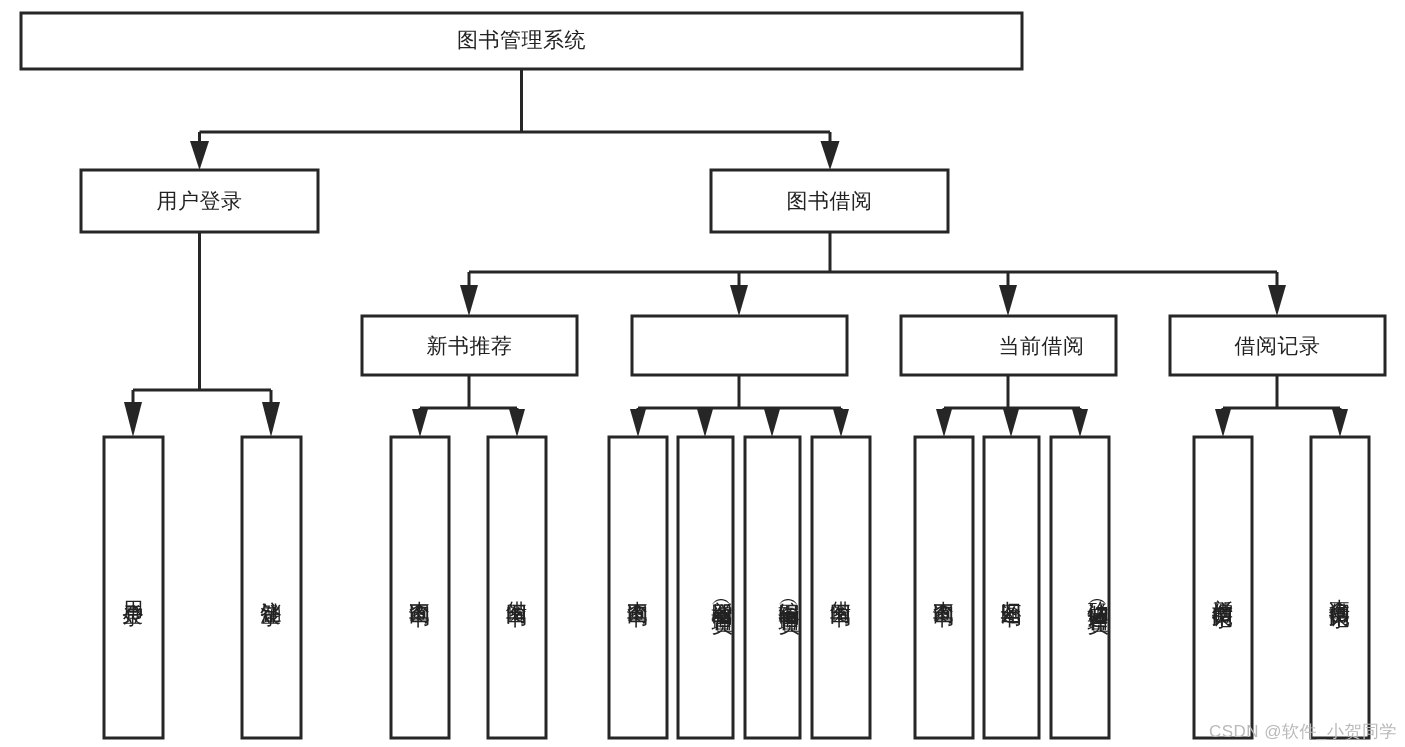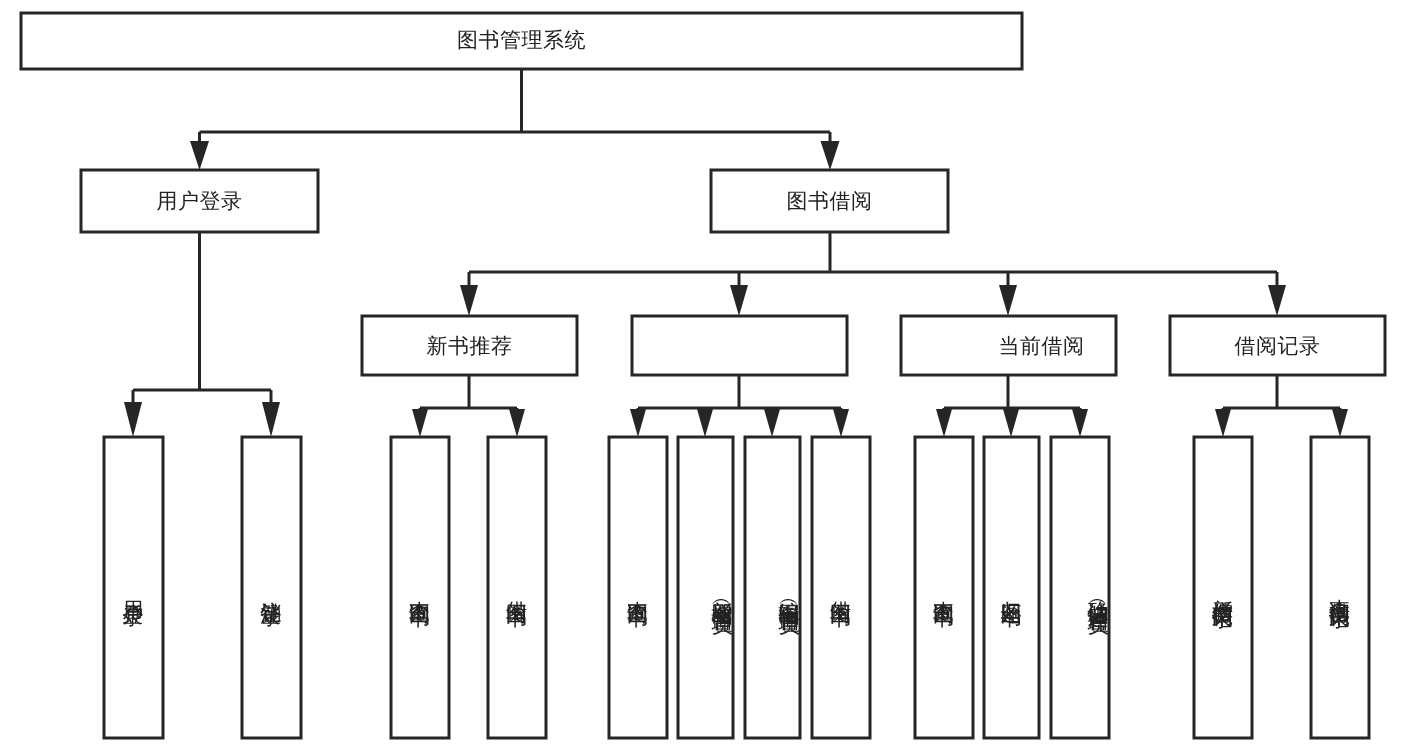--- a/index.html
+++ b/index.html
@@ -200,14 +200,15 @@
   <div class="node-label-v" style="left:745px; top:437px; width:55px; height:301px; align-items:flex-start; padding-top:10px; box-sizing:border-box;">编辑图书（管理员）</div>
   <div class="node-label-v" style="left:812px; top:437px; width:58px; height:301px;">借阅图书</div>
 
   <div class="node-label-v" style="left:915px; top:437px; width:58px; height:301px;">查询图书</div>
   <div class="node-label-v" style="left:984px; top:437px; width:55px; height:301px;">归还图书</div>
   <div class="node-label-v" style="left:1051px; top:437px; width:58px; height:301px; align-items:flex-start; padding-top:10px; box-sizing:border-box;">确认归还（管理员）</div>
 
   <div class="node-label-v" style="left:1194px; top:437px; width:58px; height:301px;">新增借阅记录</div>
   <div class="node-label-v" style="left:1311px; top:437px; width:58px; height:301px;">查询借阅记录</div>
 
+  <div id="watermark">CSDN @软件_小贺同学</div>
 
 </div>
 
 </body></html>

